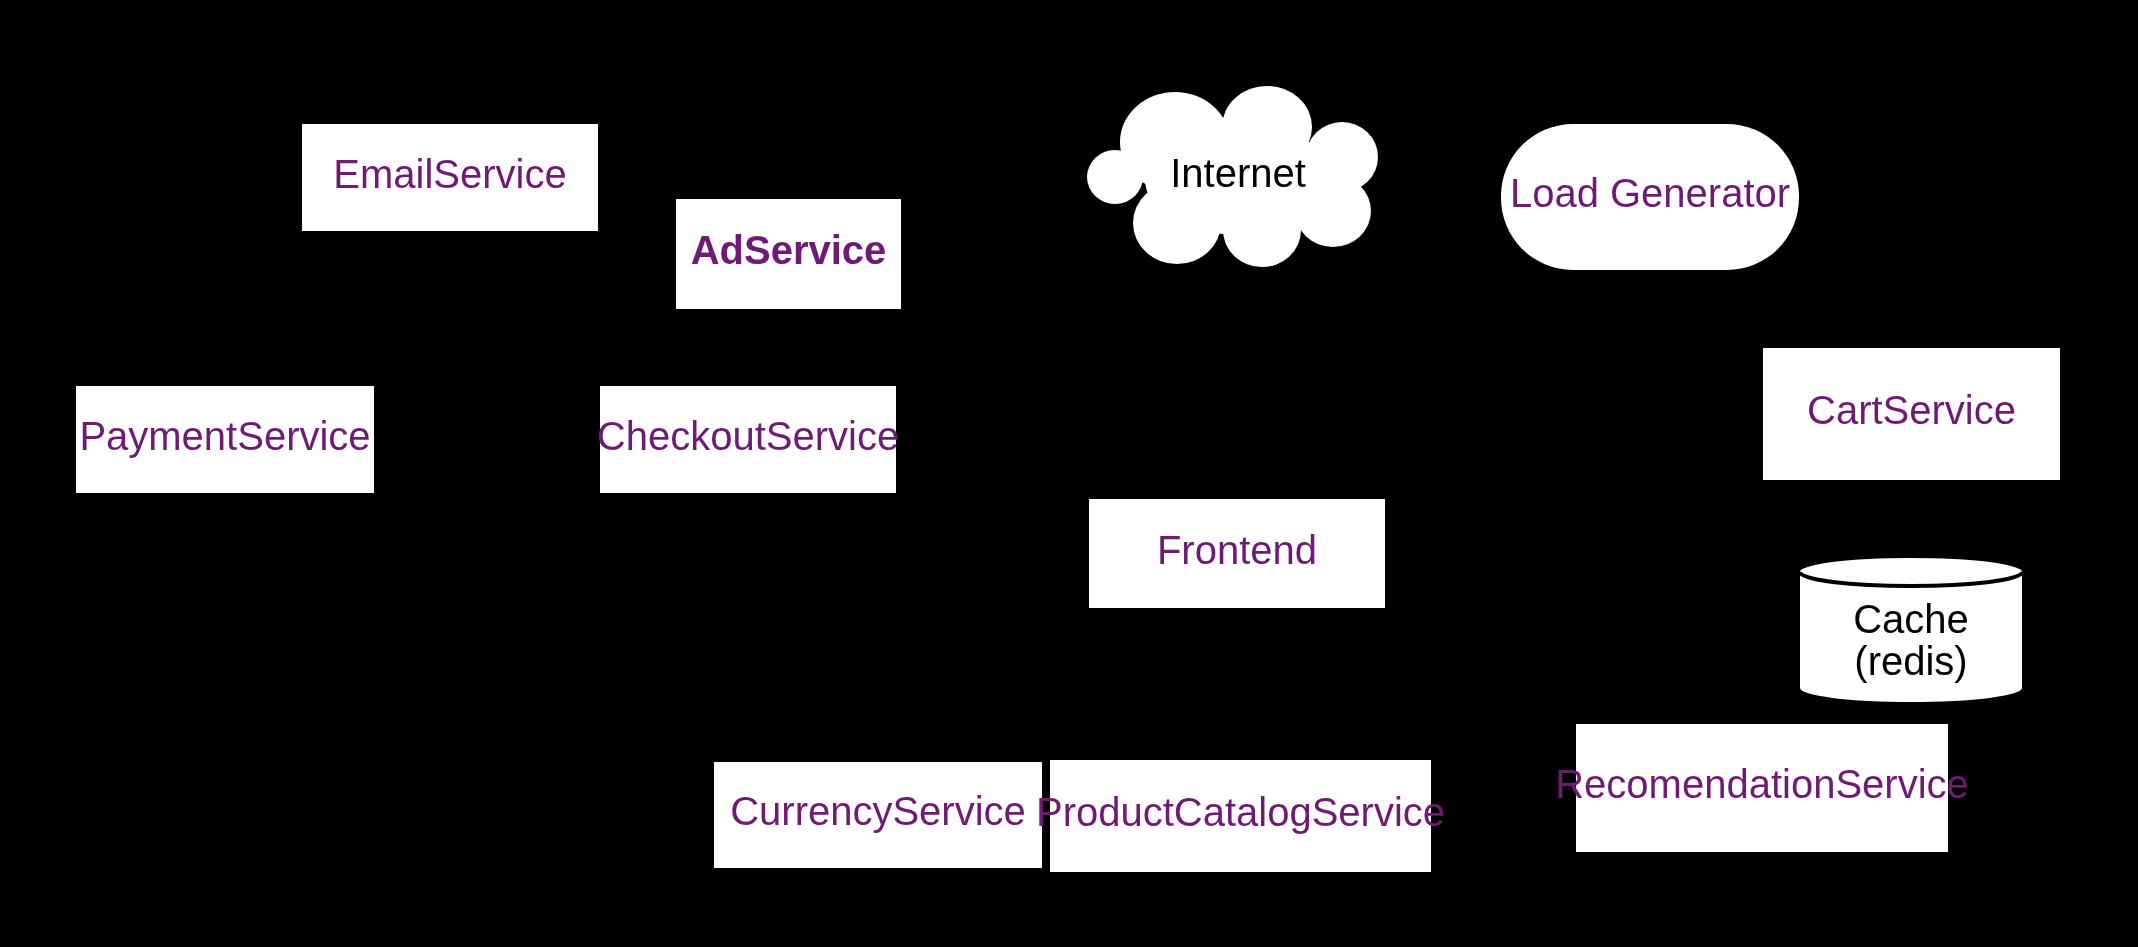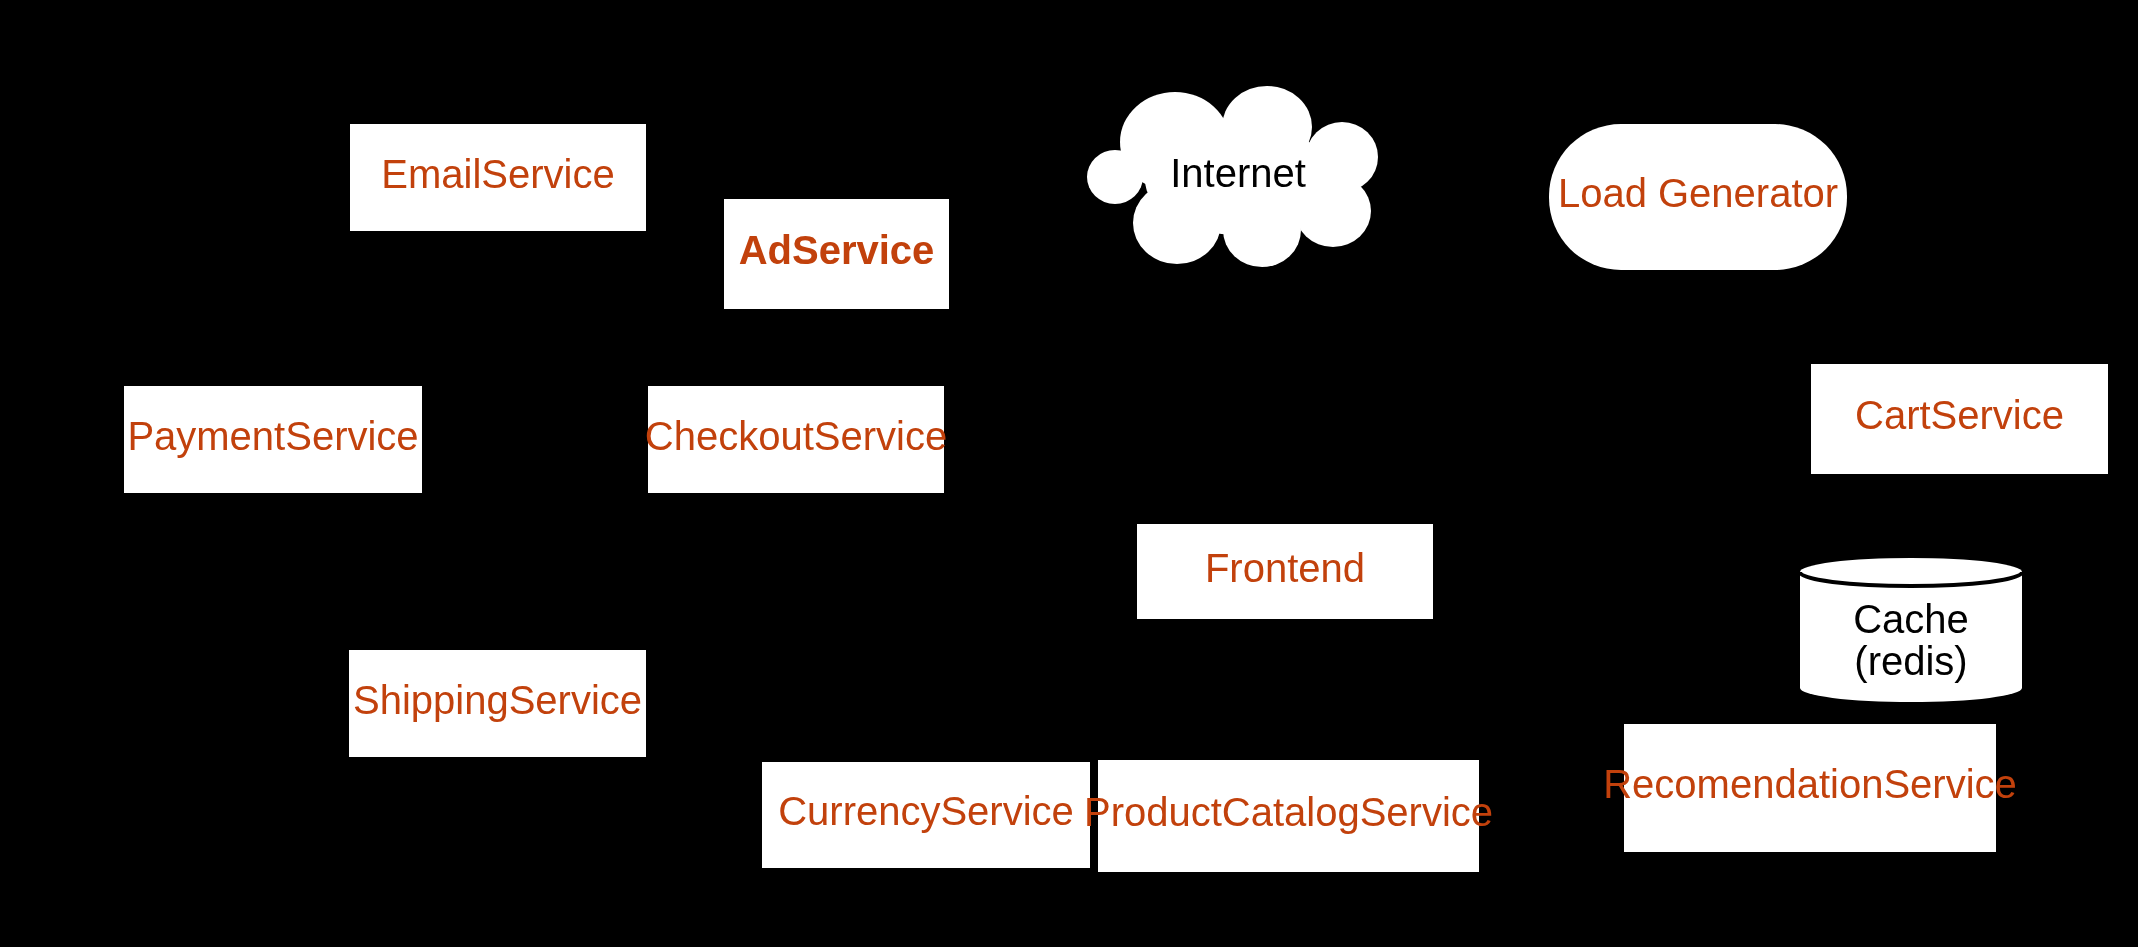--- a/index.html
+++ b/index.html
@@ -11,51 +11,50 @@
     position: relative;
     width: 2138px;
     height: 947px;
     background: #000000;
     overflow: hidden;
     font-family: "Liberation Sans", sans-serif;
   }
   .node {
     position: absolute;
     background: #ffffff;
-    color: #c2410c;
+    color: #701a75;
     display: flex;
     align-items: center;
     justify-content: center;
     font-size: 40px;
     line-height: 1;
     padding-bottom: 8px;
     box-sizing: border-box;
     white-space: nowrap;
-    margin-left: 48px;
   }
   .node.rounded {
     border-radius: 72px;
   }
   .shape {
     position: absolute;
   }
   .shape text {
     font-family: "Liberation Sans", sans-serif;
     font-size: 40px;
     fill: #000000;
   }
 
   
   #n-email     { left: 302px;  top: 124px; width: 296px; height: 107px; }
   #n-ad        { left: 676px;  top: 199px; width: 225px; height: 110px; font-weight: bold; }
   #n-loadgen   { left: 1501px; top: 124px; width: 298px; height: 146px; justify-content: center; }
   #n-payment   { left: 76px;   top: 386px; width: 298px; height: 107px; }
   #n-checkout  { left: 600px;  top: 386px; width: 296px; height: 107px; }
-  #n-cart      { left: 1763px; top: 364px; width: 297px; height: 110px; }
-  #n-frontend  { left: 1089px; top: 524px; width: 296px; height: 95px; }
+  #n-cart      { left: 1763px; top: 348px; width: 297px; height: 132px; }
+  #n-frontend  { left: 1089px; top: 499px; width: 296px; height: 109px; }
   #n-shipping  { left: 301px;  top: 650px; width: 297px; height: 107px; }
   #n-currency  { left: 714px;  top: 762px; width: 328px; height: 106px; }
   #n-catalog   { left: 1050px; top: 760px; width: 381px; height: 112px; }
   #n-recomend  { left: 1576px; top: 724px; width: 372px; height: 128px; align-items: center; }
   #n-internet  { left: 1080px; top: 80px;  width: 320px; height: 200px; }
   #n-cache     { left: 1799px; top: 556px; width: 224px; height: 148px; }
 </style>
 </head>
 <body>
 
@@ -82,23 +81,20 @@
   </div>
 
   <div class="node" id="n-cart">
     <span>CartService</span>
   </div>
 
   <div class="node" id="n-frontend">
     <span>Frontend</span>
   </div>
 
-  <div class="node" id="n-shipping">
-    <span>ShippingService</span>
-  </div>
 
   <div class="node" id="n-currency">
     <span>CurrencyService</span>
   </div>
 
   <div class="node" id="n-catalog">
     <span>ProductCatalogService</span>
   </div>
 
   <div class="node" id="n-recomend">

